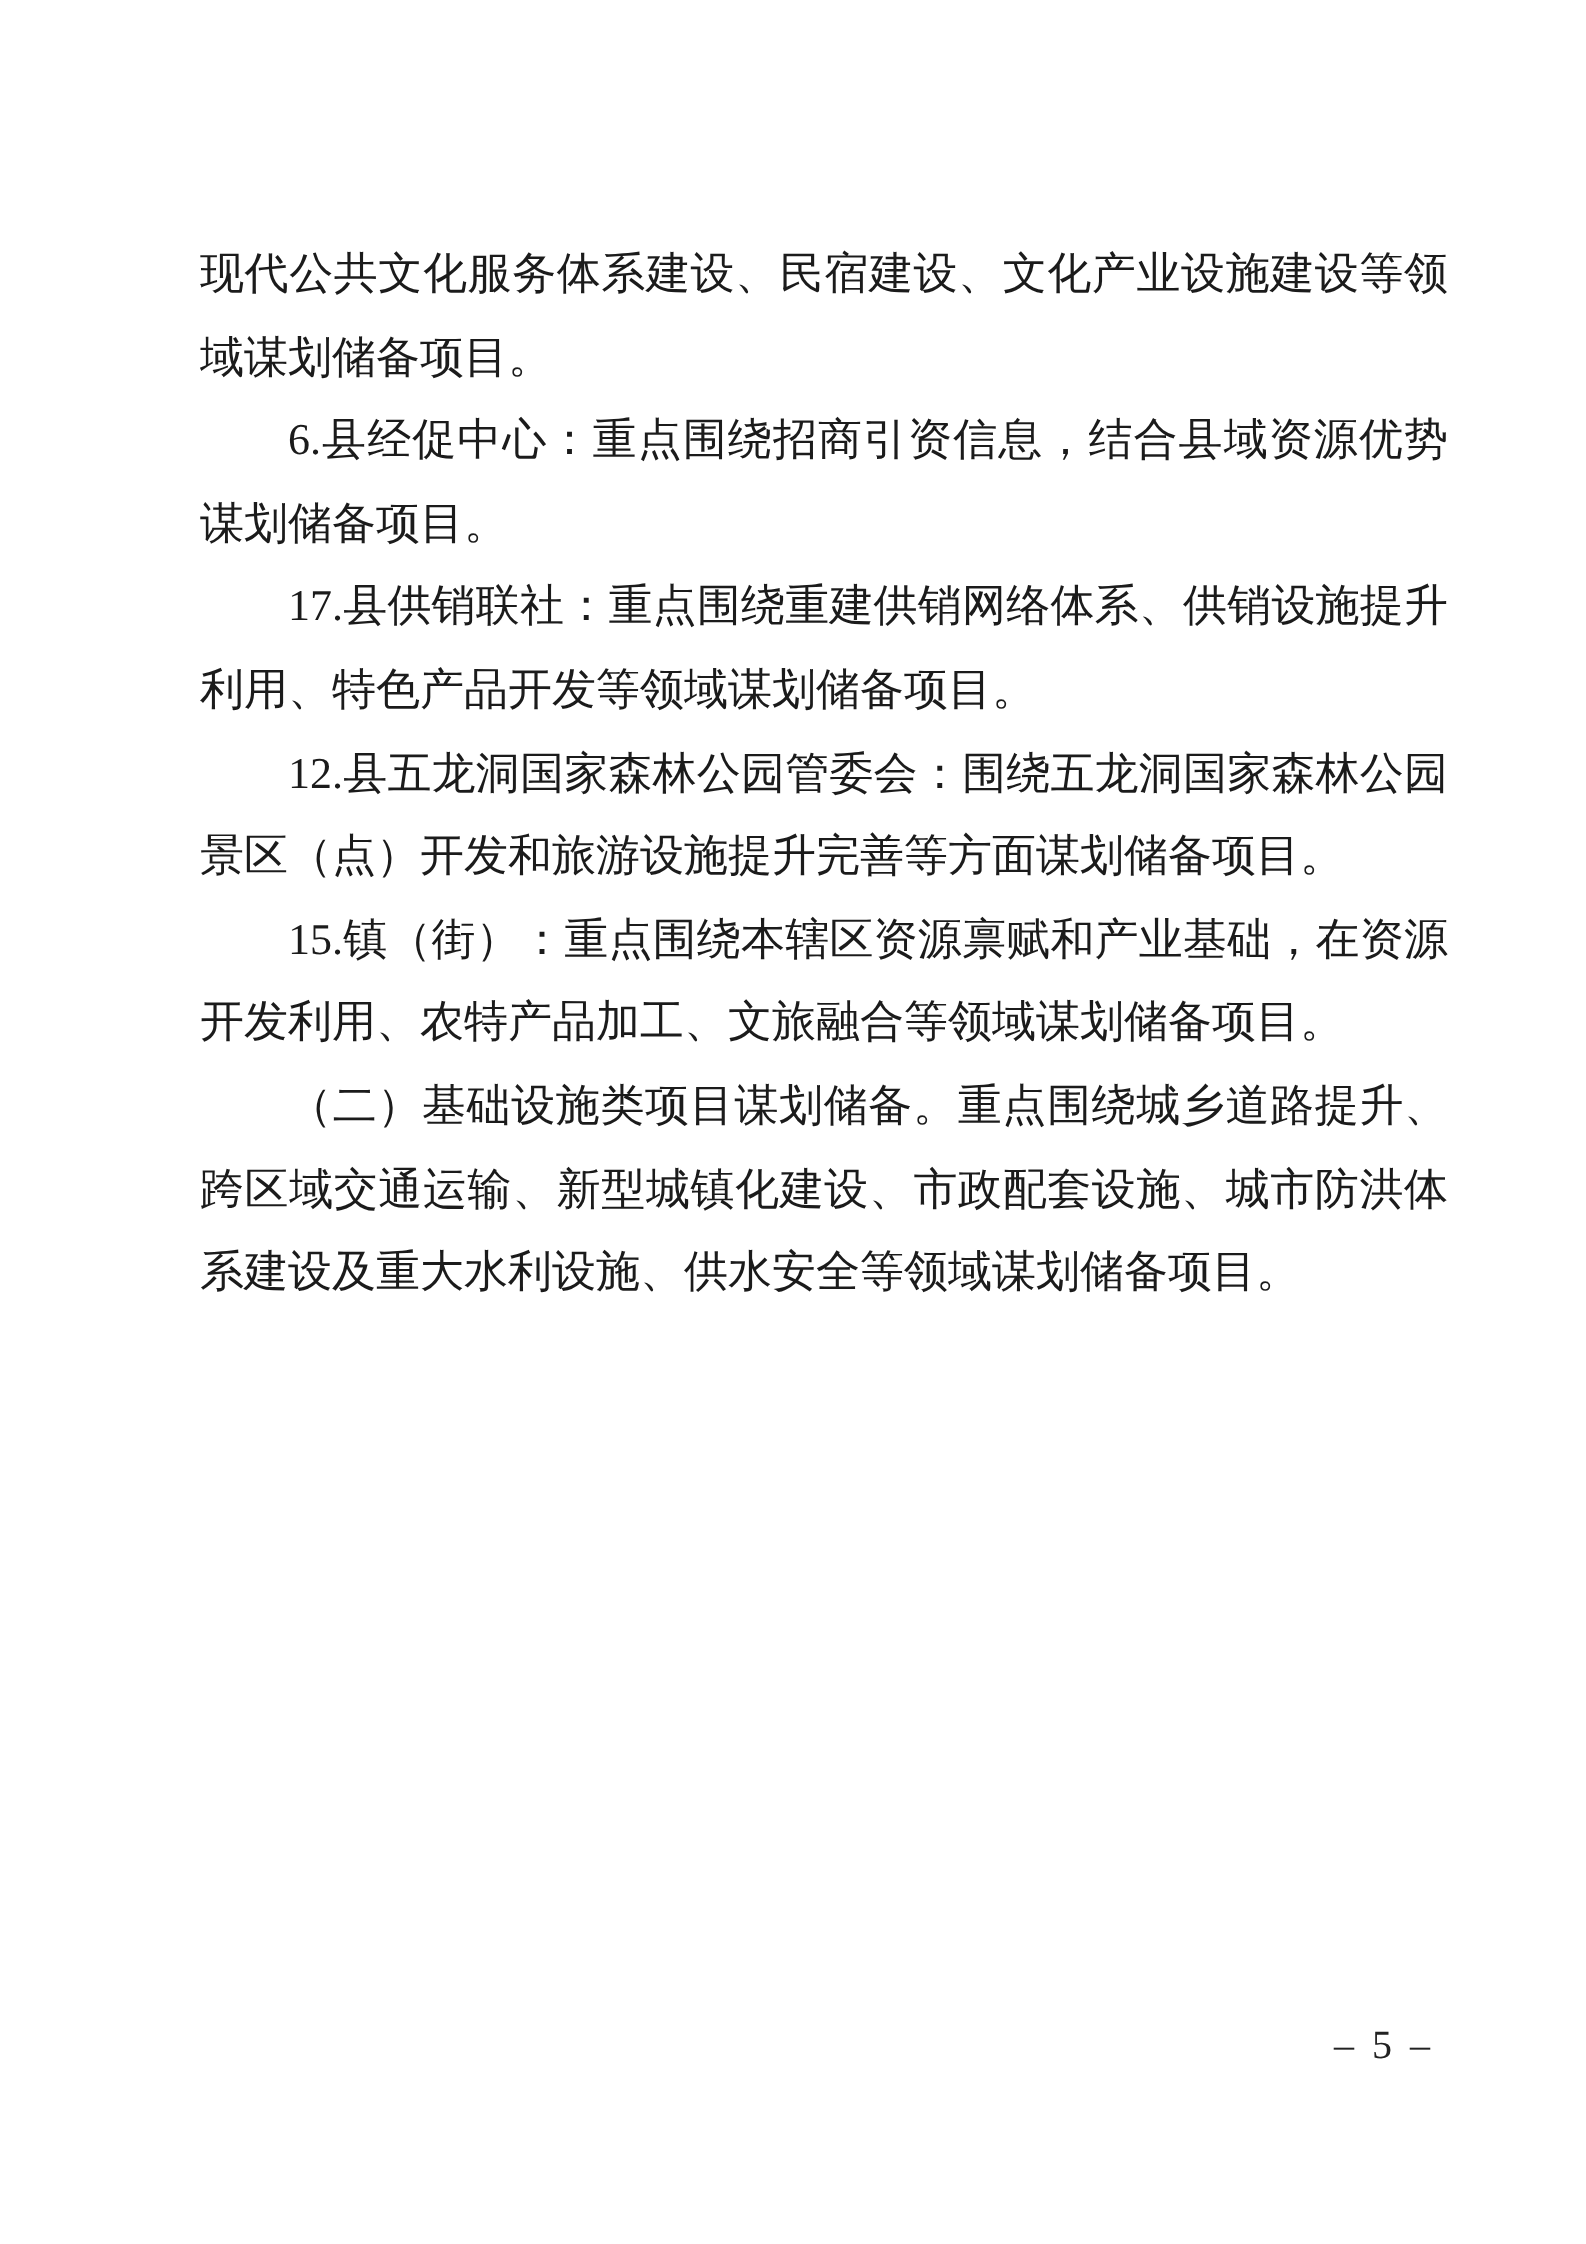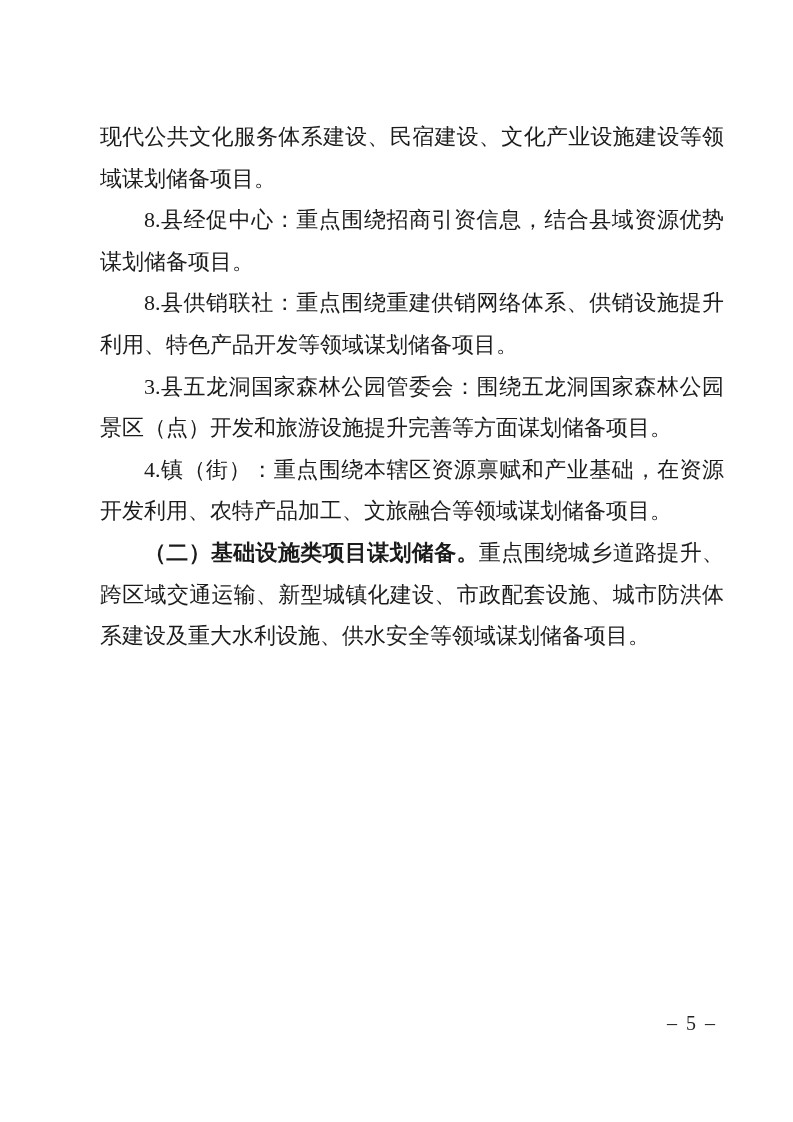--- a/index.html
+++ b/index.html
@@ -29,21 +29,21 @@
   }
   .para {
     margin: 0;
     padding: 0;
     text-indent: 2em;
   }
   .para.continuation {
     text-indent: 0;
   }
   .sec-heading {
-    font-weight: bold;
+    font-weight: normal;
   }
   .footer {
     position: absolute;
     top: 1012px;
     right: 112px;
     font-size: 20px;
     line-height: 22px;
     color: #222222;
     letter-spacing: 2px;
     font-family: "Liberation Serif", "DejaVu Serif", serif;
@@ -52,28 +52,28 @@
 </head>
 <body>
 
 <div class="page">
 
   <div class="content">
 
     <p class="para continuation"><span>现代公共文化服务体系建设、民宿建设、文化产业设施建设等领域谋划储备项目。</span></p>
 
 
-    <p class="para"><span>8.县经促中心：重点围绕招商引资信息，结合县域资源优势谋划储备项目。</span></p>
+    <p class="para"><span>6.县经促中心：重点围绕招商引资信息，结合县域资源优势谋划储备项目。</span></p>
 
-    <p class="para"><span>8.县供销联社：重点围绕重建供销网络体系、供销设施提升利用、特色产品开发等领域谋划储备项目。</span></p>
+    <p class="para"><span>17.县供销联社：重点围绕重建供销网络体系、供销设施提升利用、特色产品开发等领域谋划储备项目。</span></p>
 
 
-    <p class="para"><span>3.县五龙洞国家森林公园管委会：围绕五龙洞国家森林公园景区（点）开发和旅游设施提升完善等方面谋划储备项目。</span></p>
+    <p class="para"><span>12.县五龙洞国家森林公园管委会：围绕五龙洞国家森林公园景区（点）开发和旅游设施提升完善等方面谋划储备项目。</span></p>
 
-    <p class="para"><span>4.镇（街）：重点围绕本辖区资源禀赋和产业基础，在资源开发利用、农特产品加工、文旅融合等领域谋划储备项目。</span></p>
+    <p class="para"><span>15.镇（街）：重点围绕本辖区资源禀赋和产业基础，在资源开发利用、农特产品加工、文旅融合等领域谋划储备项目。</span></p>
 
     <p class="para"><span class="sec-heading">（二）基础设施类项目谋划储备。</span><span>重点围绕城乡道路提升、跨区域交通运输、新型城镇化建设、市政配套设施、城市防洪体系建设及重大水利设施、供水安全等领域谋划储备项目。</span></p>
 
 
   </div>
 
   <div class="footer">– 5 –</div>
 
 </div>
 

